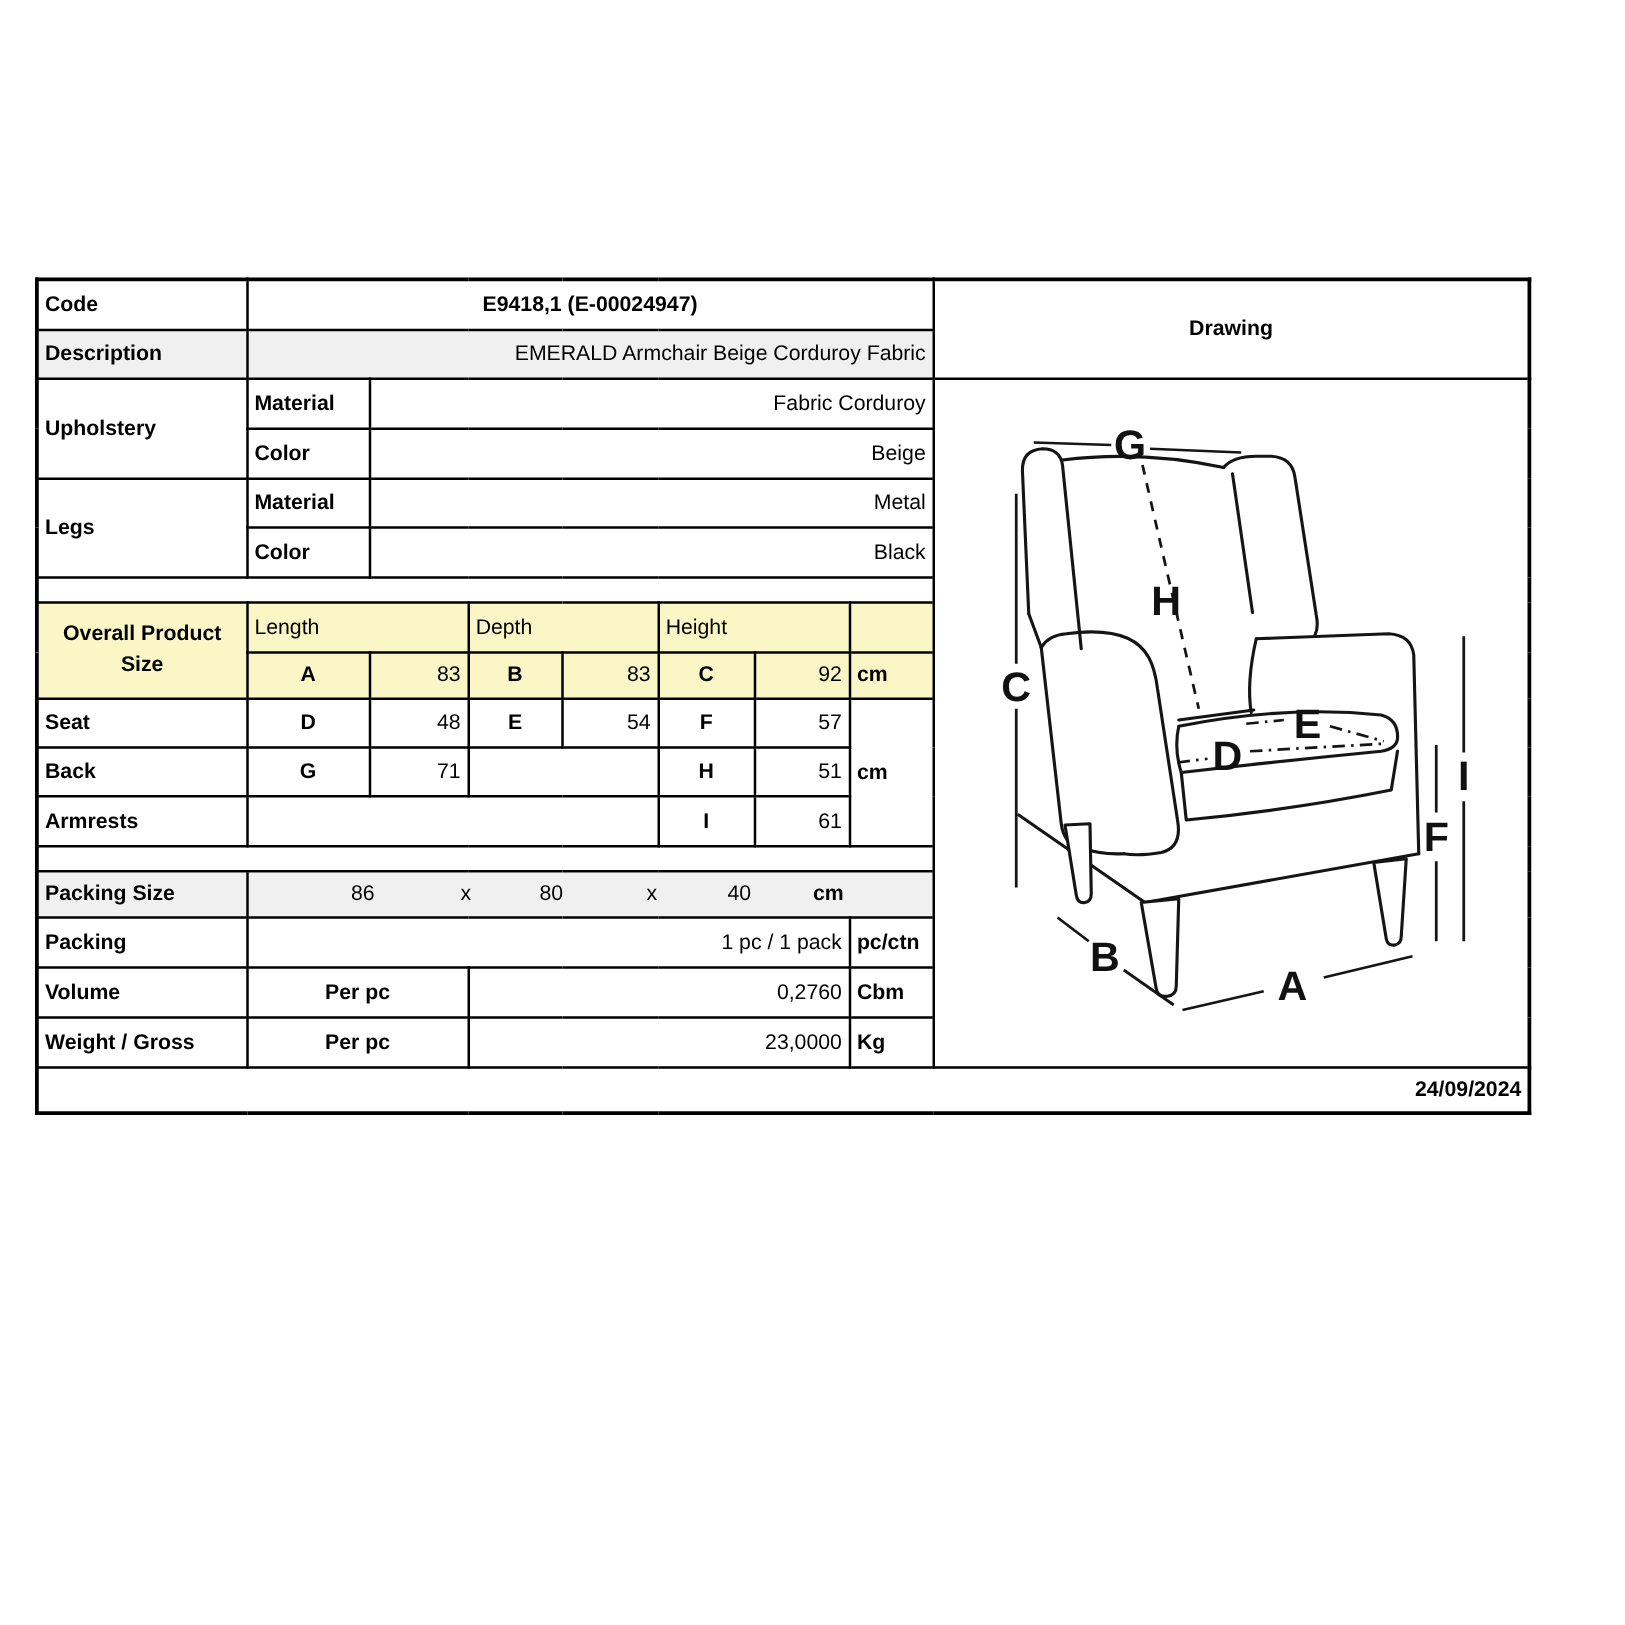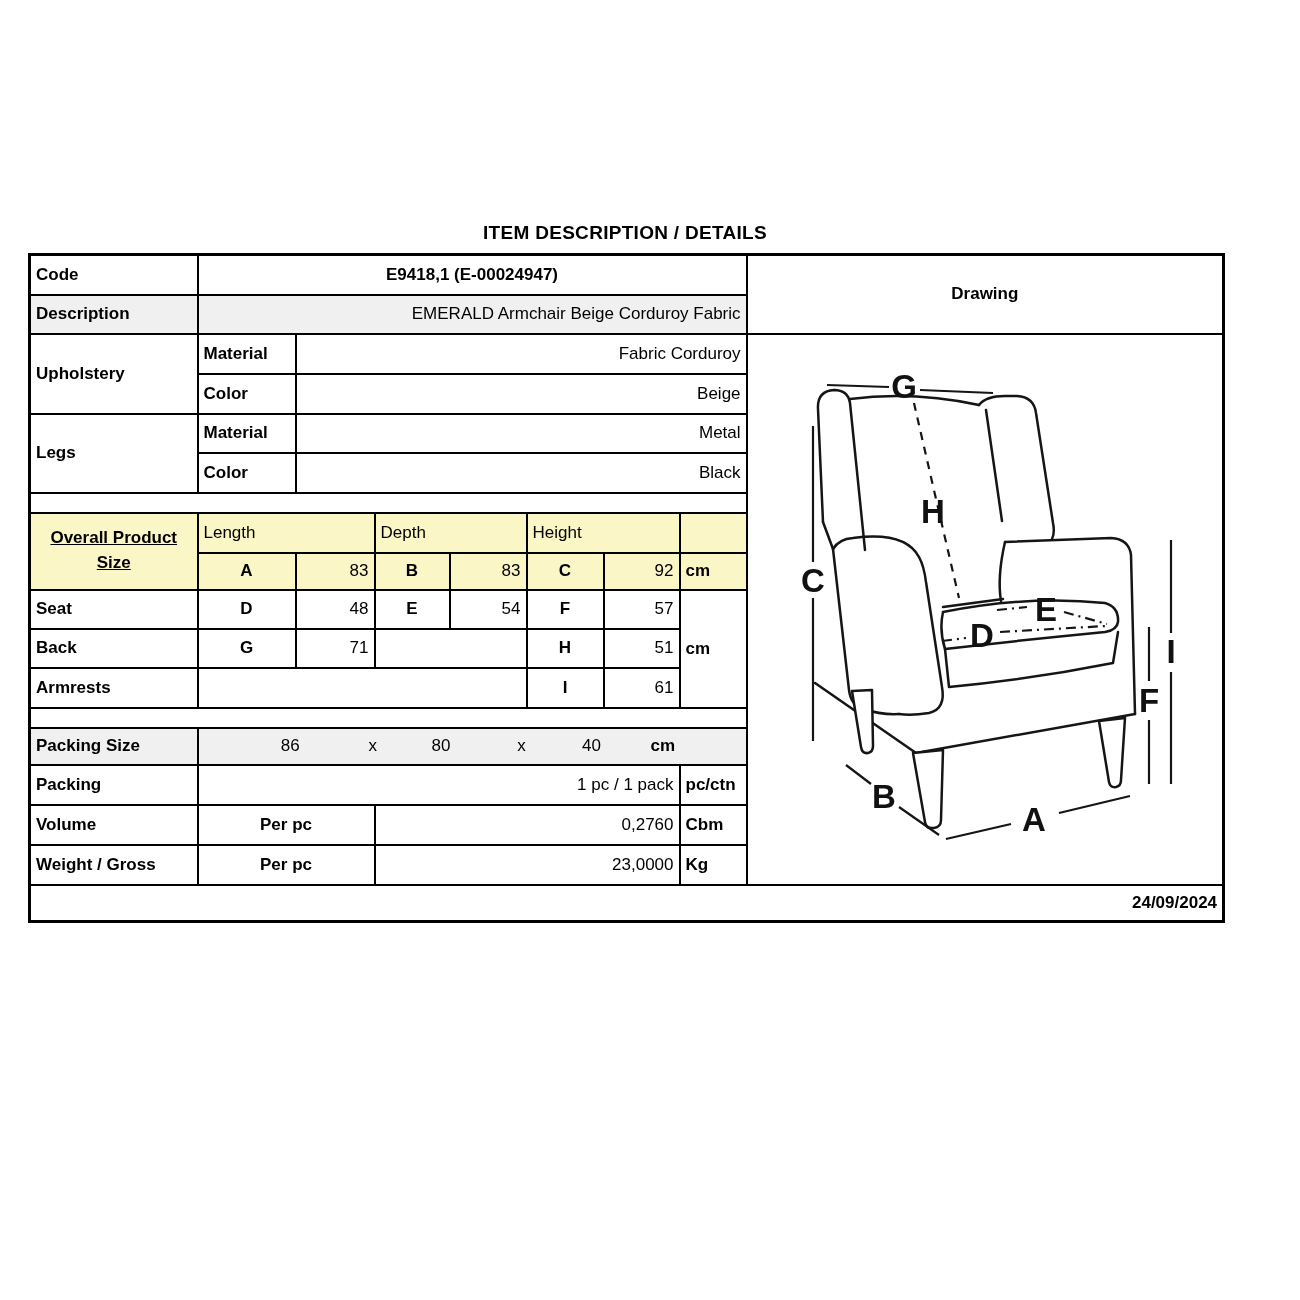--- a/index.html
+++ b/index.html
@@ -45,21 +45,21 @@
   td.valb{text-align:center;font-weight:bold;}
   td.key{text-align:center;font-weight:bold;}
   td.num{text-align:right;font-weight:normal;}
   td.unit{font-weight:bold;text-align:left;vertical-align:middle;}
   td.yellow{background:var(--yellow);}
   td.gray{background:var(--gray);}
   td.gap{padding:0;height:16px;}
   td.center-head{text-align:left;font-weight:normal;}
   td.overall{
     background:var(--yellow);
-    font-weight:bold;text-align:center;line-height:1.45;text-decoration:underline;
+    font-weight:bold;text-align:center;line-height:1.45;
   }
   td.drawing-head{text-align:center;font-weight:bold;vertical-align:middle;}
   td.drawing-cell{padding:0;vertical-align:top;}
   td.date-cell{text-align:right;font-weight:bold;font-size:15px;}
   .dims{
     display:flex;width:100%;align-items:center;
   }
   .dims span{display:block;text-align:right;}
   .dims .w1{width:17.9%;}
   .dims .w2{width:14.4%;}
@@ -75,21 +75,20 @@
   svg text{
     font-family:"Liberation Sans", sans-serif;
     font-weight:bold;font-size:33px;fill:#111;
     text-anchor:middle;
   }
 </style>
 </head>
 <body>
 
 <div class="sheet">
-  <div class="title">ITEM DESCRIPTION / DETAILS</div>
 
   <table class="spec">
     <colgroup>
       <col style="width:168px">
         <col style="width:98px">
         <col style="width:79px">
       <col style="width:75px">
         <col style="width:77px">
         <col style="width:77px">
       <col style="width:76px">

